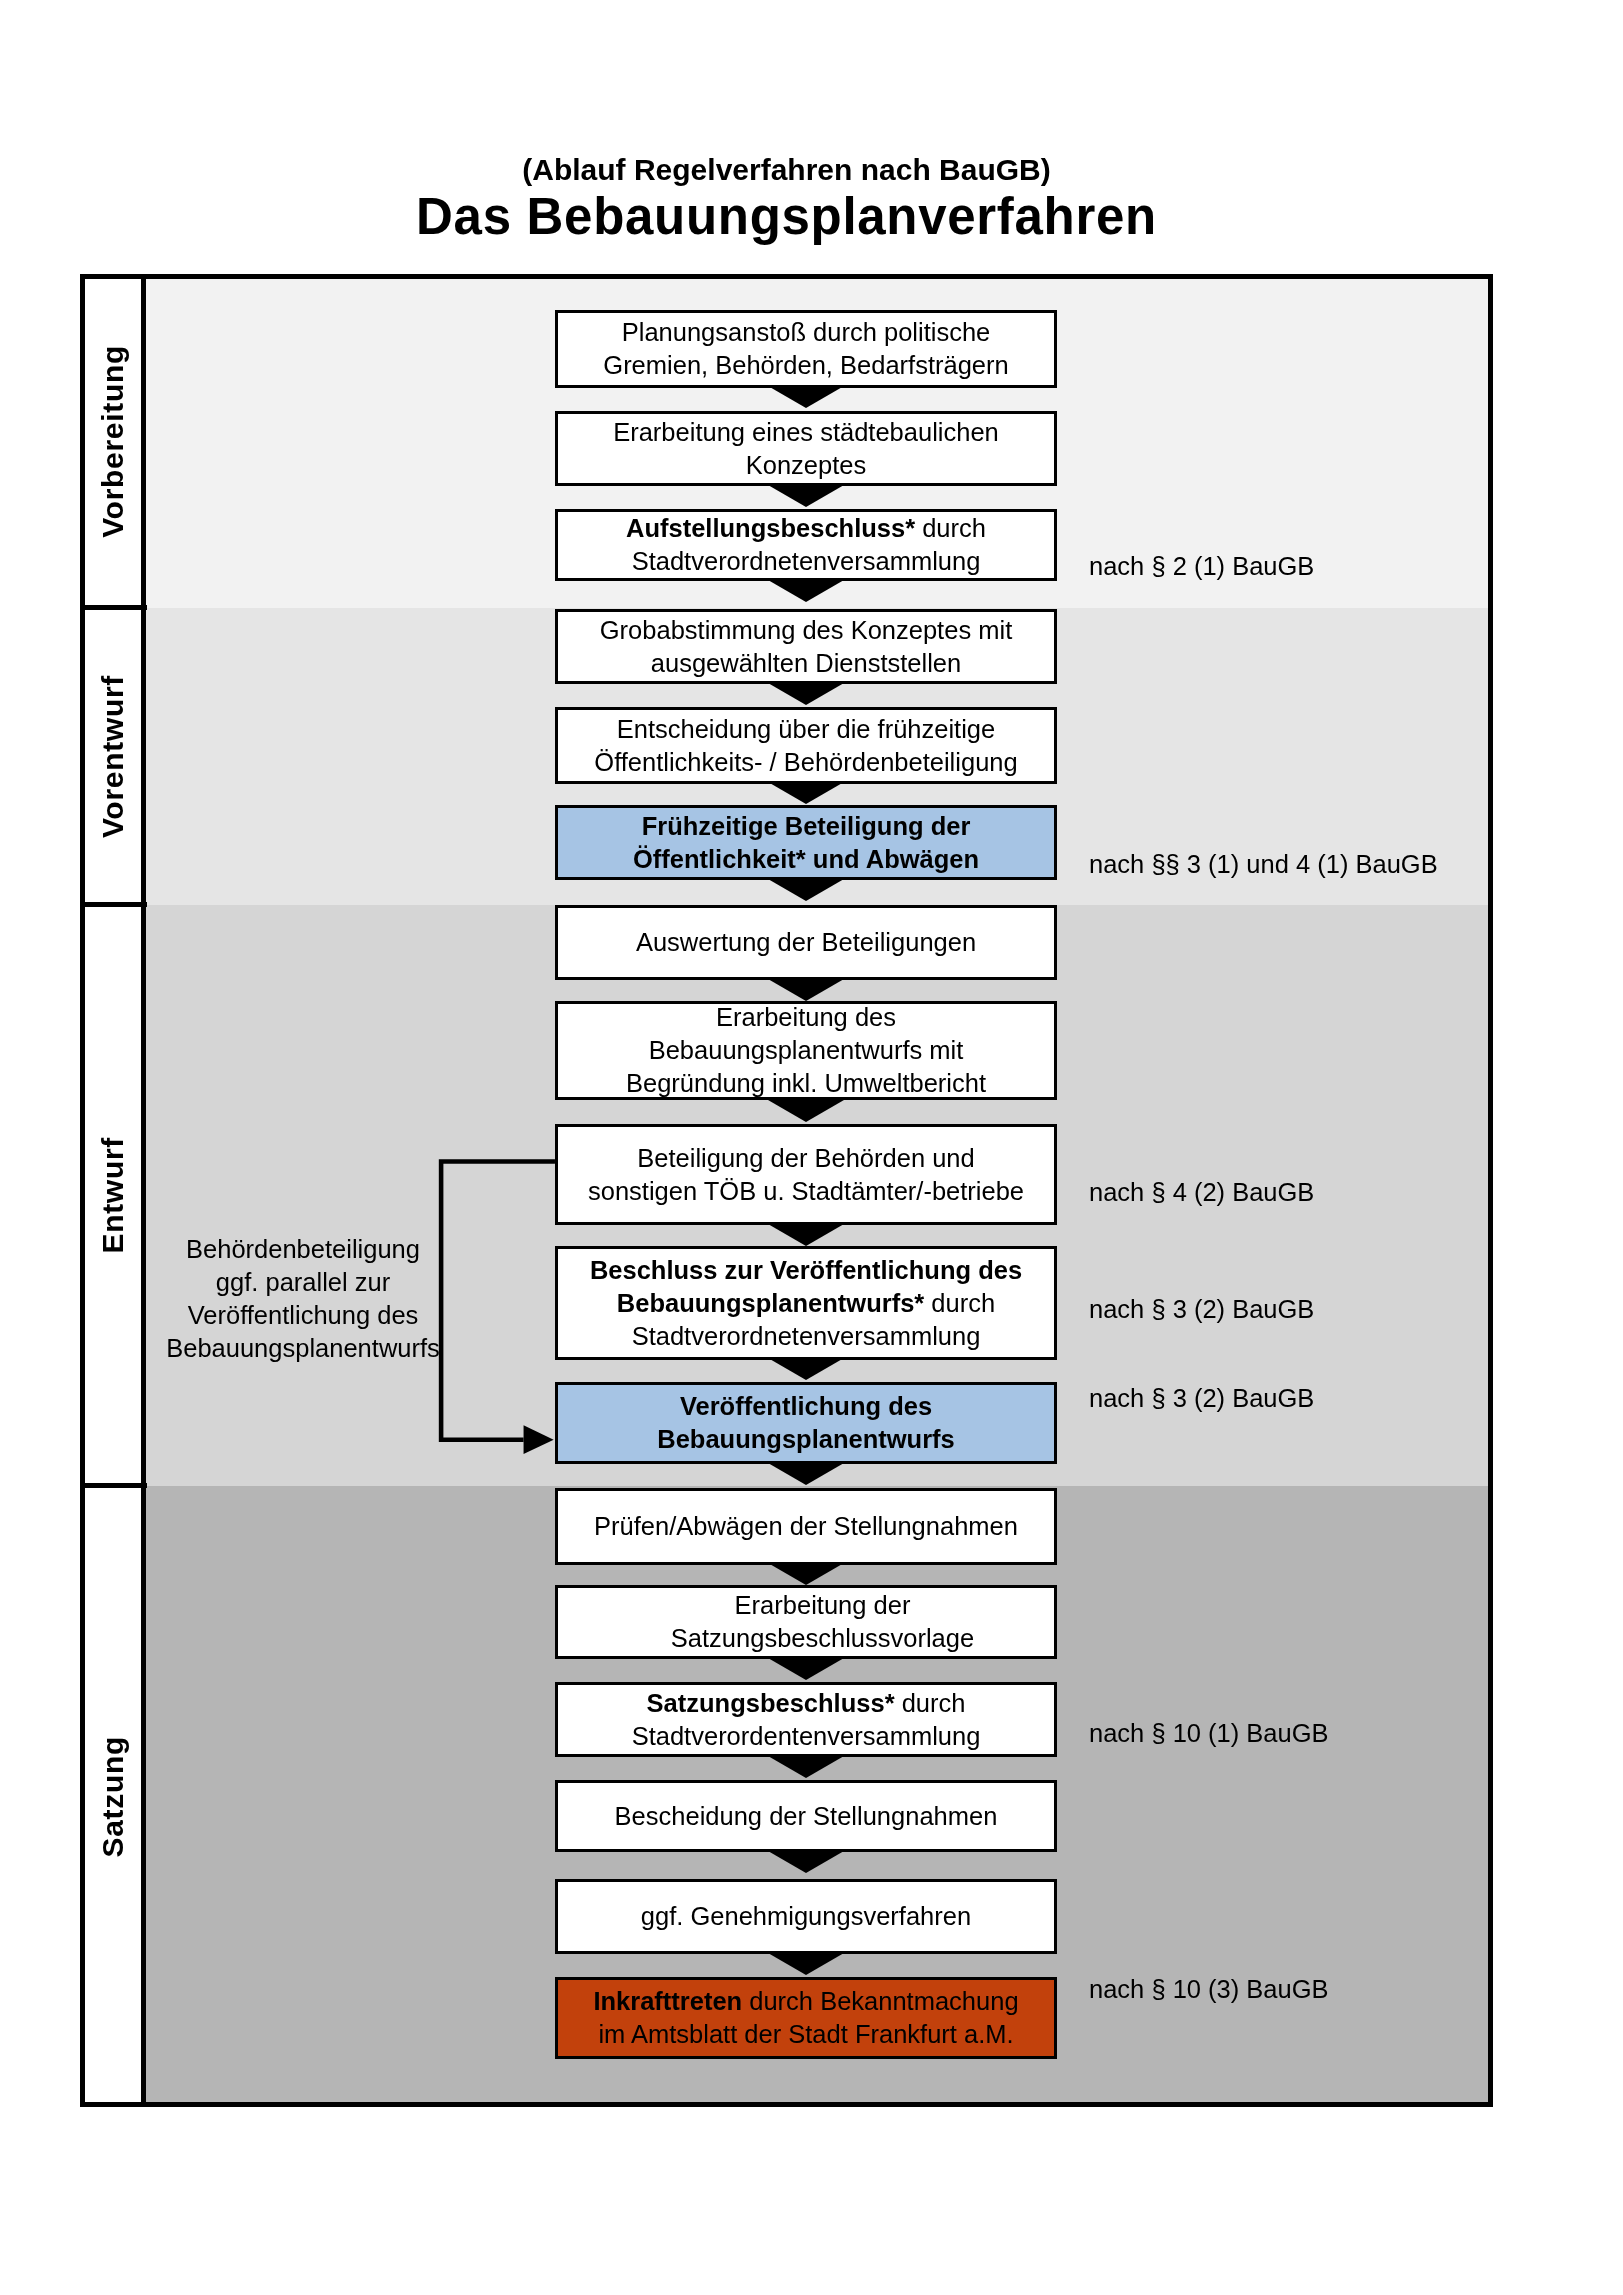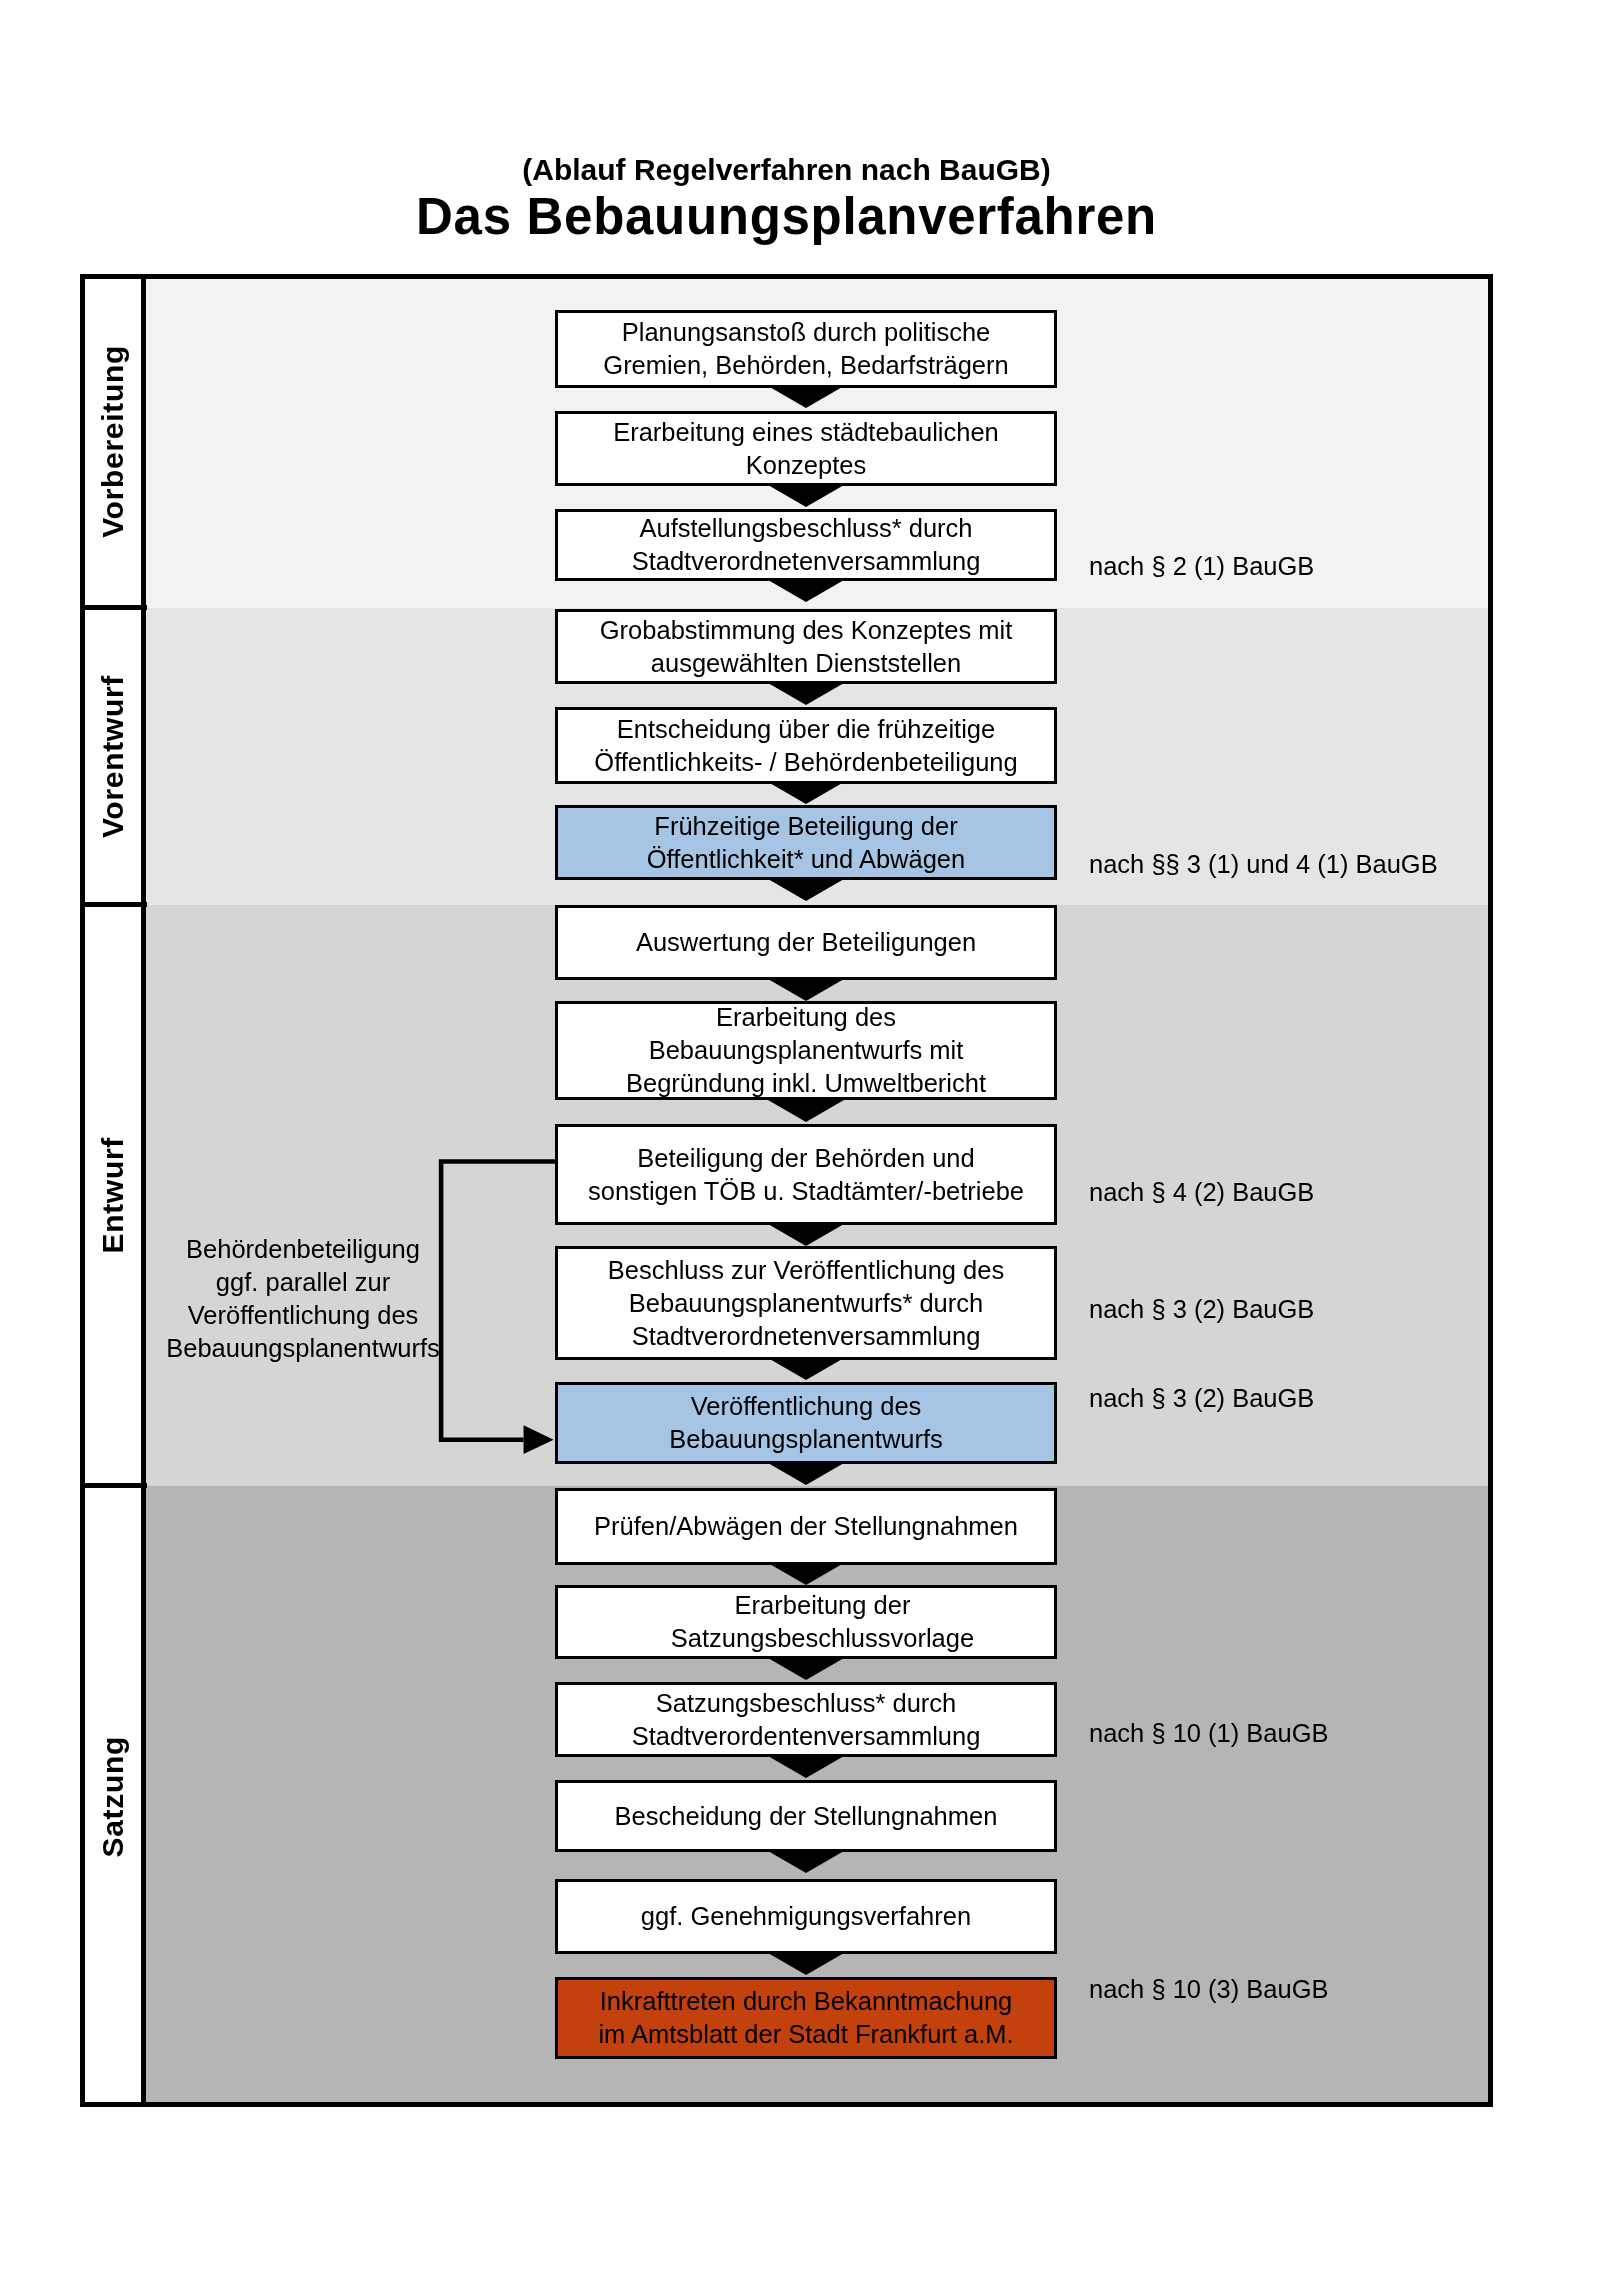--- a/index.html
+++ b/index.html
@@ -19,21 +19,21 @@
   #vdivider{position:absolute;left:141px;top:274px;width:5.2px;height:1833px;background:#000;}
   .hdivider{position:absolute;left:80px;width:67px;height:5.2px;background:#000;}
 
   .plabel-box{position:absolute;left:80px;width:65px;display:flex;align-items:center;justify-content:center;}
   .plabel{writing-mode:vertical-rl;transform:rotate(180deg);font-weight:bold;font-size:30px;letter-spacing:0.7px;white-space:nowrap;}
 
   
   .step{position:absolute;left:555px;width:502px;background:#ffffff;border:3.9px solid #000;
         box-sizing:border-box;display:flex;flex-direction:column;justify-content:center;
         align-items:center;text-align:center;font-size:25.5px;line-height:33px;}
-  .step .b{font-weight:normal;}
+  .step .b{font-weight:bold;}
   .arrow{position:absolute;left:768px;width:0;height:0;
          border-left:38px solid transparent;border-right:38px solid transparent;
          border-top:22px solid #000;}
   .law{position:absolute;left:1089px;font-size:25.5px;line-height:33px;white-space:nowrap;}
 
   
   #side-note{position:absolute;left:118px;top:1233px;width:370px;text-align:center;
              font-size:25.5px;line-height:33px;}
 
   #connector-svg{position:absolute;left:0;top:0;pointer-events:none;}

